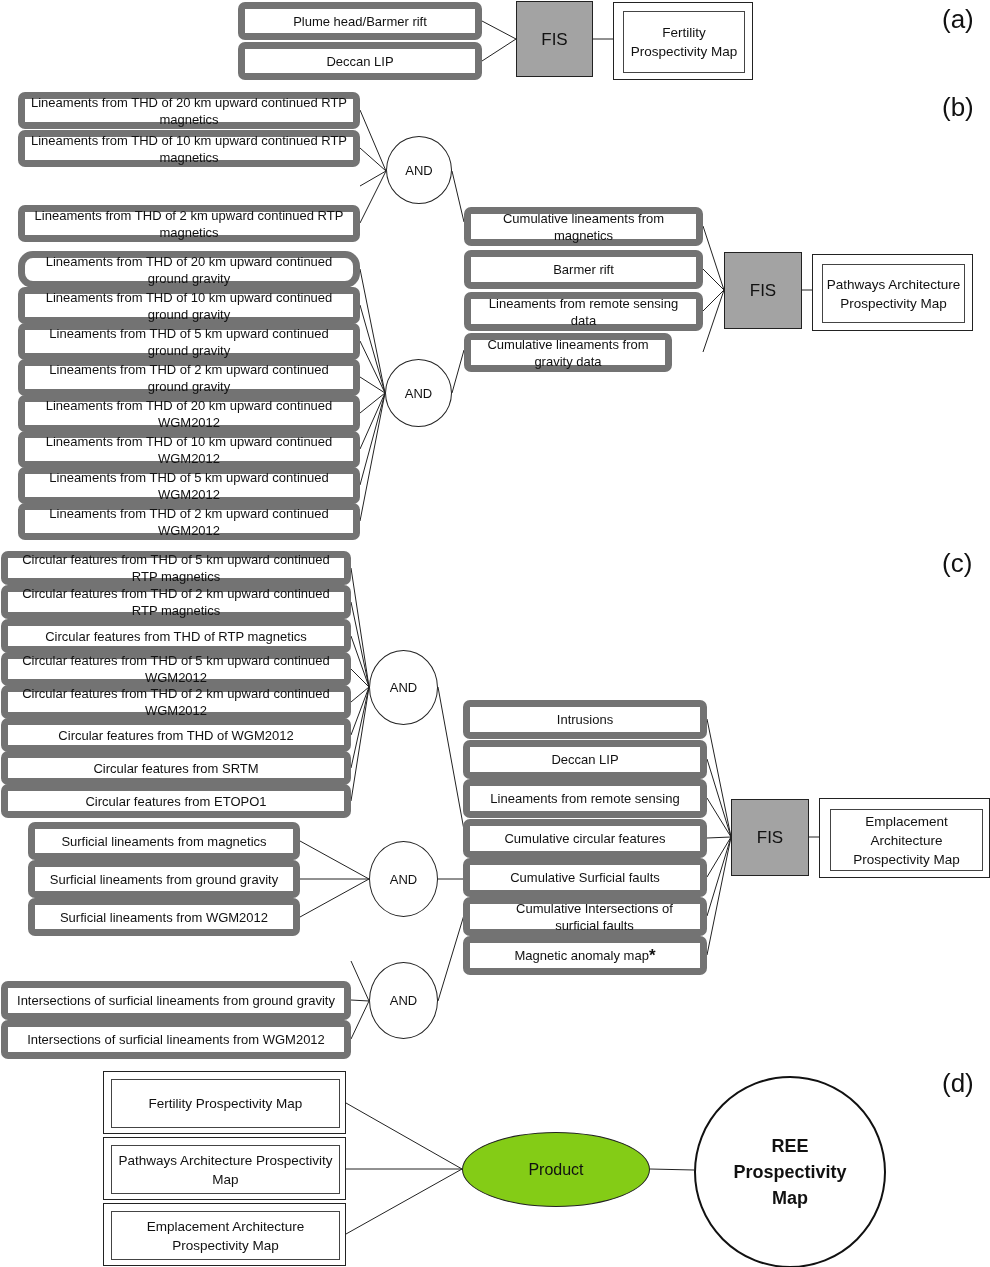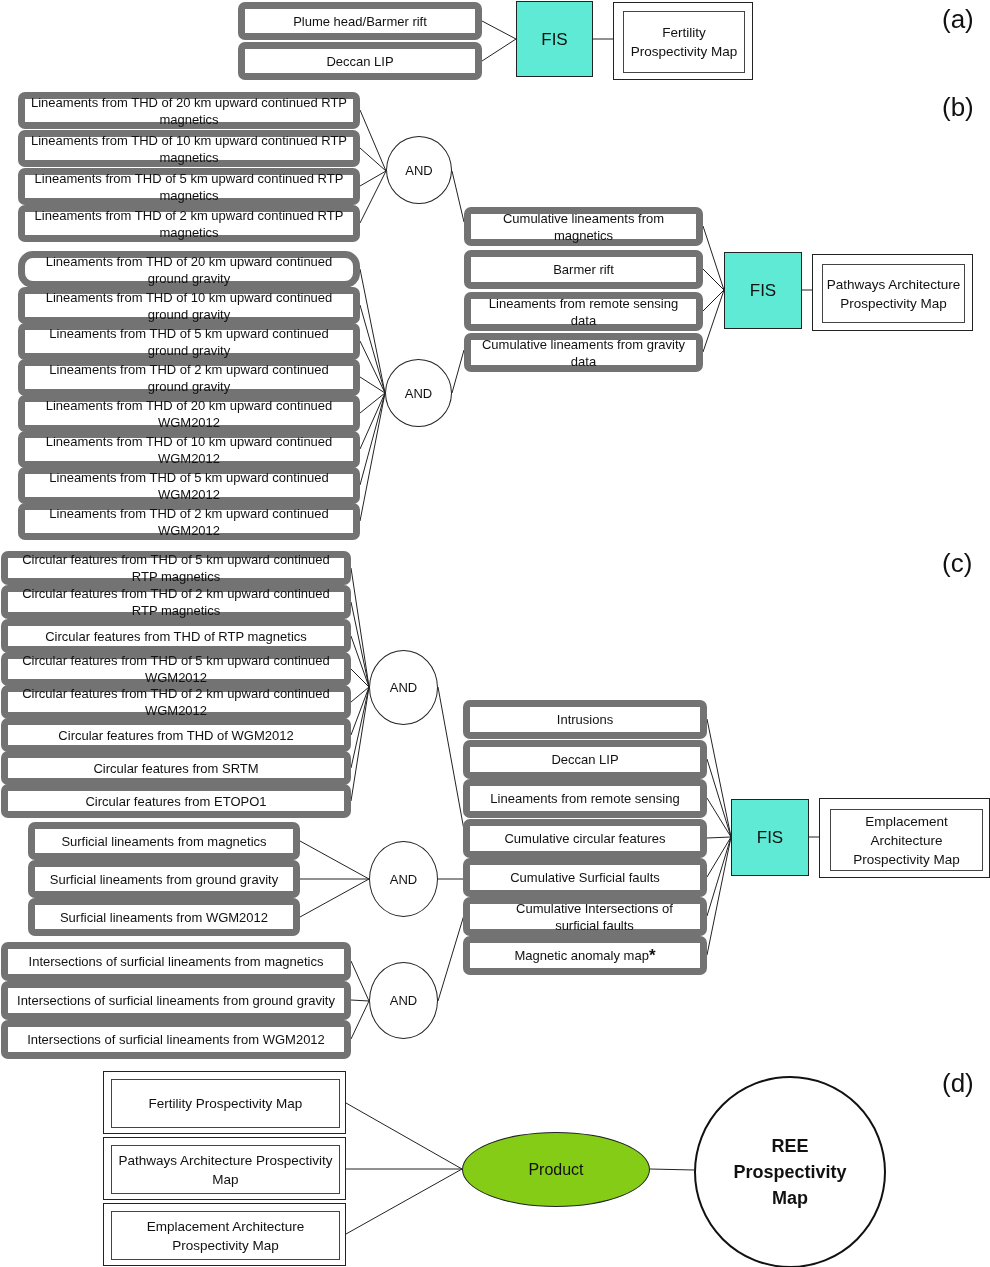--- a/index.html
+++ b/index.html
@@ -2,21 +2,21 @@
 <html><head>
   <meta charset="utf-8">
   <style>
     html, body { margin: 0; padding: 0; background: #ffffff; }
     body { width: 990px; height: 1267px; position: relative; overflow: hidden;
            font-family: "Liberation Sans", "DejaVu Sans", sans-serif; color: #111; }
     #stage { position: absolute; left: 0; top: 0; width: 990px; height: 1267px; }
     .node { position: absolute; box-sizing: border-box; display: flex; align-items: center;
             justify-content: center; text-align: center; line-height: 17px; }
     .rbox { border: 7px solid #737373; border-radius: 7px; background: #fff; font-size: 13px; padding: 0 4px; }
-    .sq { border: 1px solid #222; background: #5eead4; font-size: 17px; }
+    .sq { border: 1px solid #222; background: #a3a3a3; font-size: 17px; }
     .dbl { border: 1px solid #222; background: #fff; }
     .dbl .inner { position: absolute; border: 1px solid #444; display: flex; align-items: center;
                   justify-content: center; text-align: center; font-size: 13.5px; line-height: 19px; }
     .circle { border: 1px solid #222; border-radius: 50%; background: #fff; font-size: 13px; }
     .ellipse { border: 1px solid #222; border-radius: 50%; background: #84cc16; font-size: 16px; }
     .bigcircle { border: 2px solid #111; border-radius: 50%; background: #fff; font-size: 18px; line-height: 26px; }
     .panel-label { position: absolute; font-size: 26px; color: #111; }
     .star { font-weight: bold; font-size: 17px; vertical-align: 4px; }
     svg line { stroke: #222; stroke-width: 1; }
   </style>
@@ -92,23 +92,20 @@
         <span>Fertility Prospectivity Map</span>
       </div>
     </div>
     <div class="panel-label" style="left: 942px; top: 92px;">(b)</div>
     <div class="node rbox" style="left: 18px; top: 92px; width: 342px; height: 37px;">
       <span>Lineaments from THD of 20  km upward continued RTP magnetics</span>
     </div>
     <div class="node rbox" style="left: 18px; top: 130px; width: 342px; height: 37px;">
       <span>Lineaments from THD of 10  km upward continued RTP magnetics</span>
     </div>
-    <div class="node rbox" style="left: 18px; top: 168px; width: 342px; height: 37px;">
-      <span>Lineaments from THD of 5  km upward continued RTP magnetics</span>
-    </div>
     <div class="node rbox" style="left: 18px; top: 205px; width: 342px; height: 37px;">
       <span>Lineaments from THD of 2  km upward continued RTP magnetics</span>
     </div>
     <div class="node circle" style="left: 386px; top: 136px; width: 66px; height: 68px;">
       <span>AND</span>
     </div>
     <div class="node rbox" style="left: 18px; top: 251px; width: 342px; height: 37px; border-radius: 15px;">
       <span>Lineaments from THD of 20  km upward continued ground gravity</span>
     </div>
     <div class="node rbox" style="left: 18px; top: 287px; width: 342px; height: 37px;">
@@ -137,21 +134,21 @@
     </div>
     <div class="node rbox" style="left: 464px; top: 207px; width: 239px; height: 39px;">
       <span>Cumulative lineaments from magnetics</span>
     </div>
     <div class="node rbox" style="left: 464px; top: 250px; width: 239px; height: 39px;">
       <span>Barmer rift</span>
     </div>
     <div class="node rbox" style="left: 464px; top: 292px; width: 239px; height: 39px;">
       <span>Lineaments from remote sensing data</span>
     </div>
-    <div class="node rbox" style="left: 464px; top: 333px; width: 239px; height: 39px;">
+    <div class="node rbox" style="left: 464px; top: 333px; width: 208px; height: 39px;">
       <span>Cumulative lineaments from gravity data</span>
     </div>
     <div class="node sq" style="left: 724px; top: 252px; width: 78px; height: 77px;">
       <span>FIS</span>
     </div>
     <div class="node dbl" style="left: 812px; top: 254px; width: 161px; height: 77px;">
       <div class="inner" style="left: 9px; top: 9px; width: 141px; height: 57px;">
         <span>Pathways Architecture Prospectivity Map</span>
       </div>
     </div>
@@ -187,23 +184,20 @@
       <span>Surficial lineaments from magnetics</span>
     </div>
     <div class="node rbox" style="left: 28px; top: 860px; width: 272px; height: 38px;">
       <span>Surficial lineaments from ground gravity</span>
     </div>
     <div class="node rbox" style="left: 28px; top: 898px; width: 272px; height: 38px;">
       <span>Surficial lineaments from WGM2012</span>
     </div>
     <div class="node circle" style="left: 369px; top: 841px; width: 69px; height: 76px;">
       <span>AND</span>
-    </div>
-    <div class="node rbox" style="left: 1px; top: 942px; width: 350px; height: 39px;">
-      <span>Intersections of surficial lineaments from magnetics</span>
     </div>
     <div class="node rbox" style="left: 1px; top: 981px; width: 350px; height: 39px;">
       <span>Intersections of surficial lineaments from ground gravity</span>
     </div>
     <div class="node rbox" style="left: 1px; top: 1020px; width: 350px; height: 39px;">
       <span>Intersections of surficial lineaments from WGM2012</span>
     </div>
     <div class="node circle" style="left: 369px; top: 962px; width: 69px; height: 77px;">
       <span>AND</span>
     </div>

